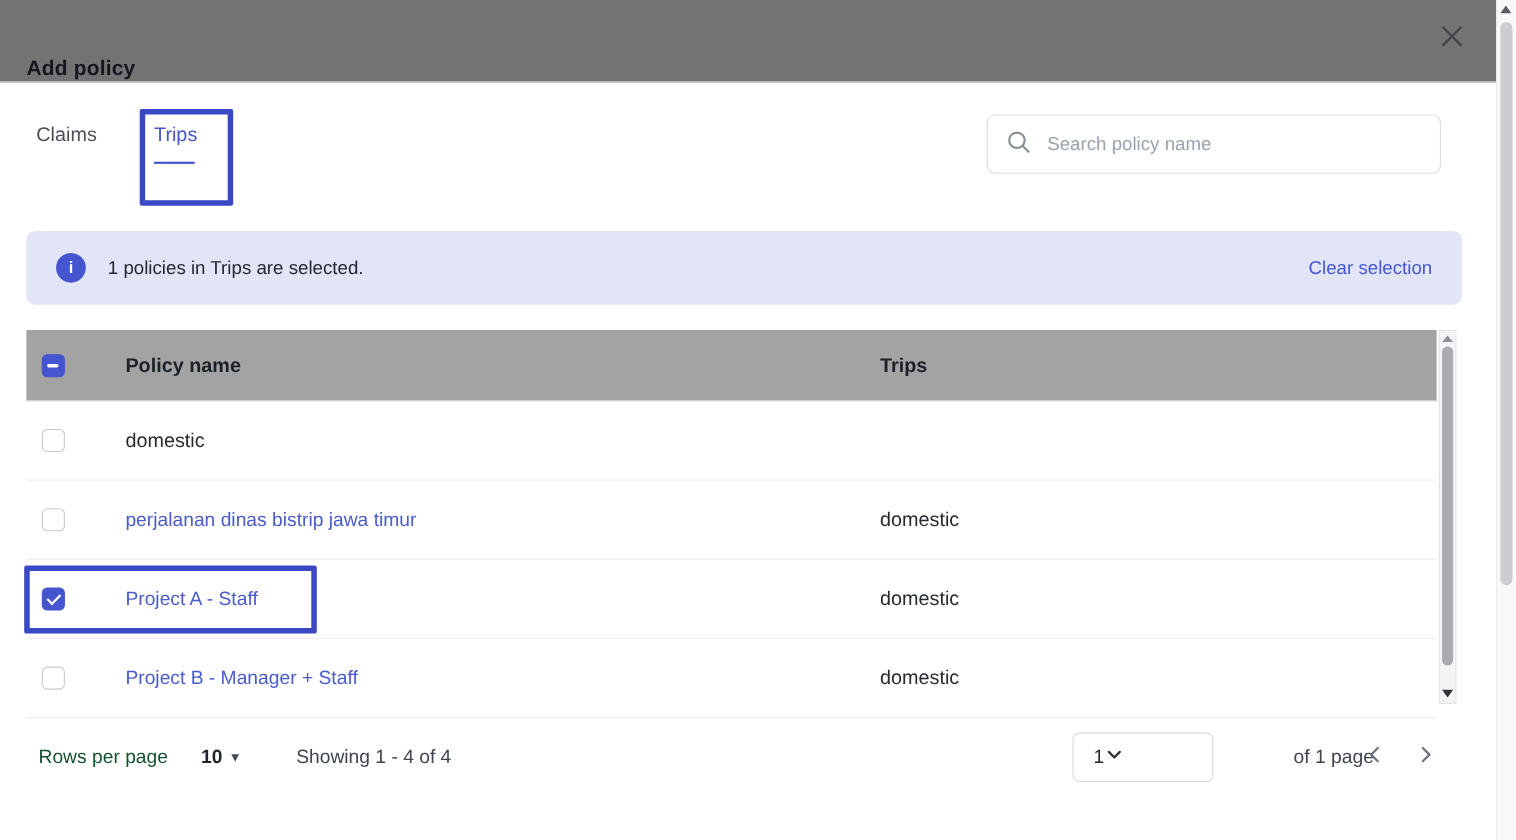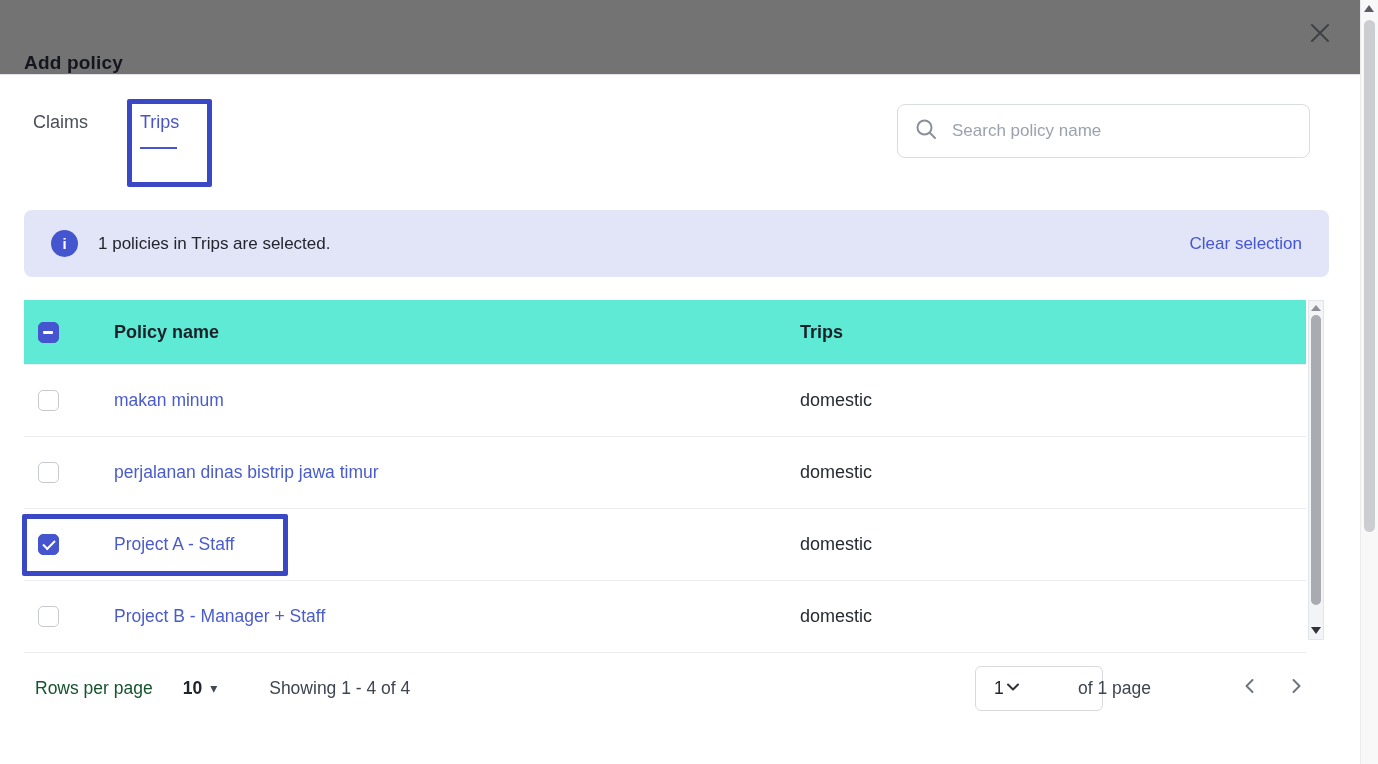--- a/index.html
+++ b/index.html
@@ -31,21 +31,21 @@
   .banner { position: absolute; left: 24px; top: 210px; width: 1305px; height: 67px;
     background: #e2e4f7; border-radius: 8px; display: flex; align-items: center; padding: 0 27px; }
   .info-icon { width: 27px; height: 27px; border-radius: 50%; background: #4554cf; color: #fff;
     font-size: 15px; font-weight: bold; display: flex; align-items: center; justify-content: center; margin-right: 20px; flex: 0 0 auto; }
   .banner-text { font-size: 17px; color: #23262e; }
   .clear-link { margin-left: auto; font-size: 17px; color: #4456d4; cursor: pointer; }
 
   
   .table { position: absolute; left: 24px; top: 300px; width: 1282px; }
   .trow { display: flex; align-items: center; border-bottom: 1px solid #ebedf1; }
-  .thead { height: 65px; background: #5eead4; }
+  .thead { height: 65px; background: #a3a3a3; }
   .tbody-row { height: 72px; background: #fff; }
   .col-check { width: 90px; padding-left: 14px; display: flex; align-items: center; }
   .col-name { width: 686px; }
   .col-trips { flex: 1; }
   .thead .col-name, .thead .col-trips { font-size: 18px; font-weight: bold; color: #1c2028; }
   .policy-link { font-size: 17.5px; color: #4a5ccc; cursor: pointer; }
   .trips-val { font-size: 18px; color: #262a31; }
 
   
   .checkbox { width: 21px; height: 21px; border: 1.5px solid #c7cad2; border-radius: 5px; background: #fff;
@@ -68,21 +68,21 @@
   .footer-left { position: absolute; left: 35px; top: 0; height: 46px; display: flex; align-items: center; }
   .rpp-label { font-size: 17.5px; color: #14532d; }
   .rpp-control { display: flex; align-items: center; margin-left: 30px; cursor: pointer; justify-content: flex-end; }
   .rpp-value { font-size: 17.5px; font-weight: bold; color: #20242c; }
   .caret-down { font-size: 14px; color: #434957; margin-left: 8px; line-height: 1; }
   .showing-text { font-size: 17.5px; color: #3e4450; margin-left: 52px; }
   .page-select { position: absolute; left: 975px; top: 1px; width: 128px; height: 45px;
     border: 1px solid #d8dae0; border-radius: 6px; display: flex; align-items: center; padding: 0 18px; cursor: pointer; background: #fff; }
   .page-select .page-val { font-size: 17.5px; color: #23262e; }
   .page-select svg { margin-left: auto; }
-  .of-pages { position: absolute; left: 1078px; top: 0; height: 46px; line-height: 46px; font-size: 17.5px; color: #3e4450; }
+  .of-pages { position: absolute; left: 1176px; top: 0; height: 46px; line-height: 46px; font-size: 17.5px; color: #3e4450; }
   .pg-btn { position: absolute; top: 6px; width: 34px; height: 34px; display: flex; align-items: center; justify-content: center; cursor: pointer; }
   .pg-prev { left: 1233px; }
   .pg-next { left: 1279px; }
 
   
   .main-scrollbar { position: absolute; right: 0; top: 0; width: 18px; height: 764px; background: #f8f8f9; border-left: 1px solid #ebebee; }
   .main-scrollbar .arrow-up { width: 0; height: 0; border-left: 5px solid transparent; border-right: 5px solid transparent; border-bottom: 7px solid #5a5d63; position: absolute; left: 3px; top: 5px; }
   .main-scrollbar .thumb { position: absolute; left: 3px; top: 20px; width: 11px; height: 512px; background: #cbcdd1; border-radius: 6px; }
 
   
@@ -139,21 +139,20 @@
         <span class="checkbox indeterminate"></span>
       </div>
       <div class="col-name">Policy name</div>
       <div class="col-trips">Trips</div>
     </div>
 
     <div class="trow tbody-row">
       <div class="col-check">
           <span class="checkbox"></span>
         </div>
-      <div class="col-name"><span class="policy-link">makan minum</span></div>
       <div class="col-trips"><span class="trips-val">domestic</span></div>
     </div>
 
     <div class="trow tbody-row">
       <div class="col-check">
           <span class="checkbox"></span>
         </div>
       <div class="col-name"><span class="policy-link">perjalanan dinas bistrip jawa timur</span></div>
       <div class="col-trips"><span class="trips-val">domestic</span></div>
     </div>

